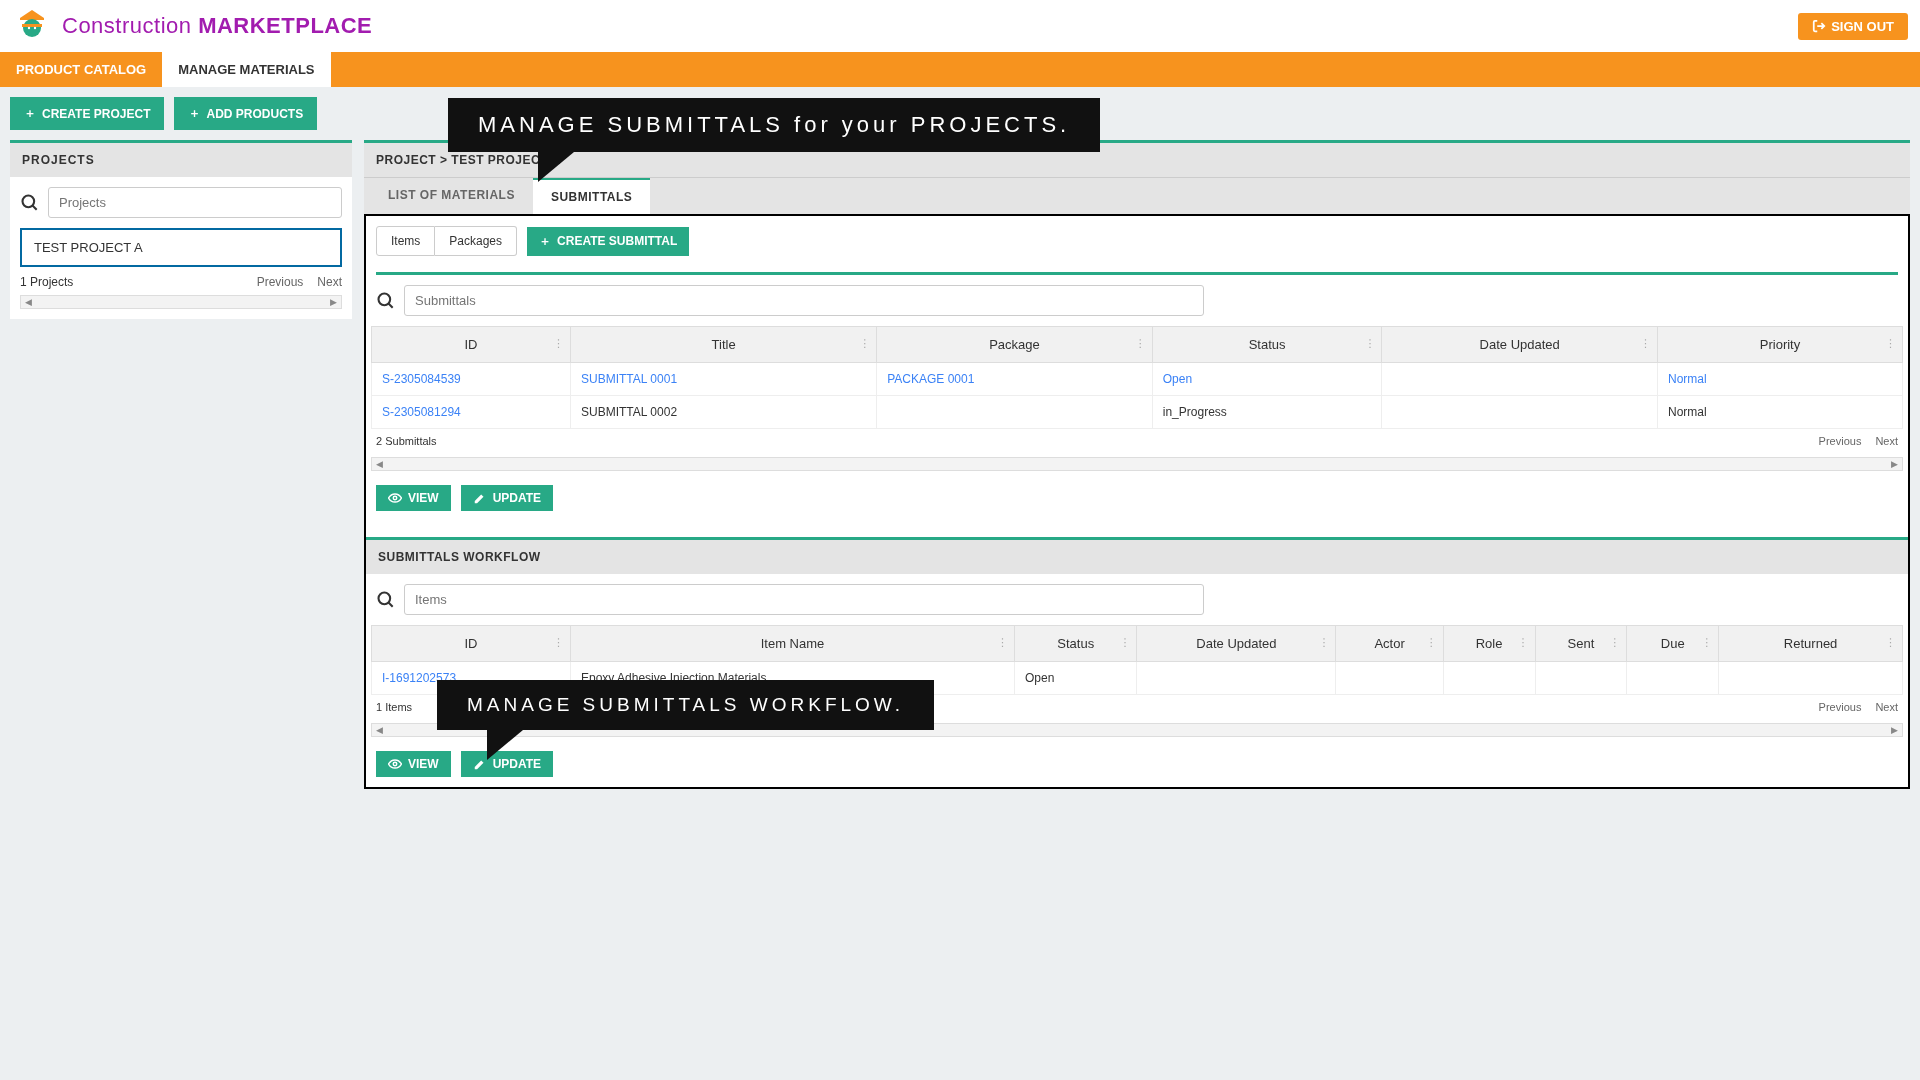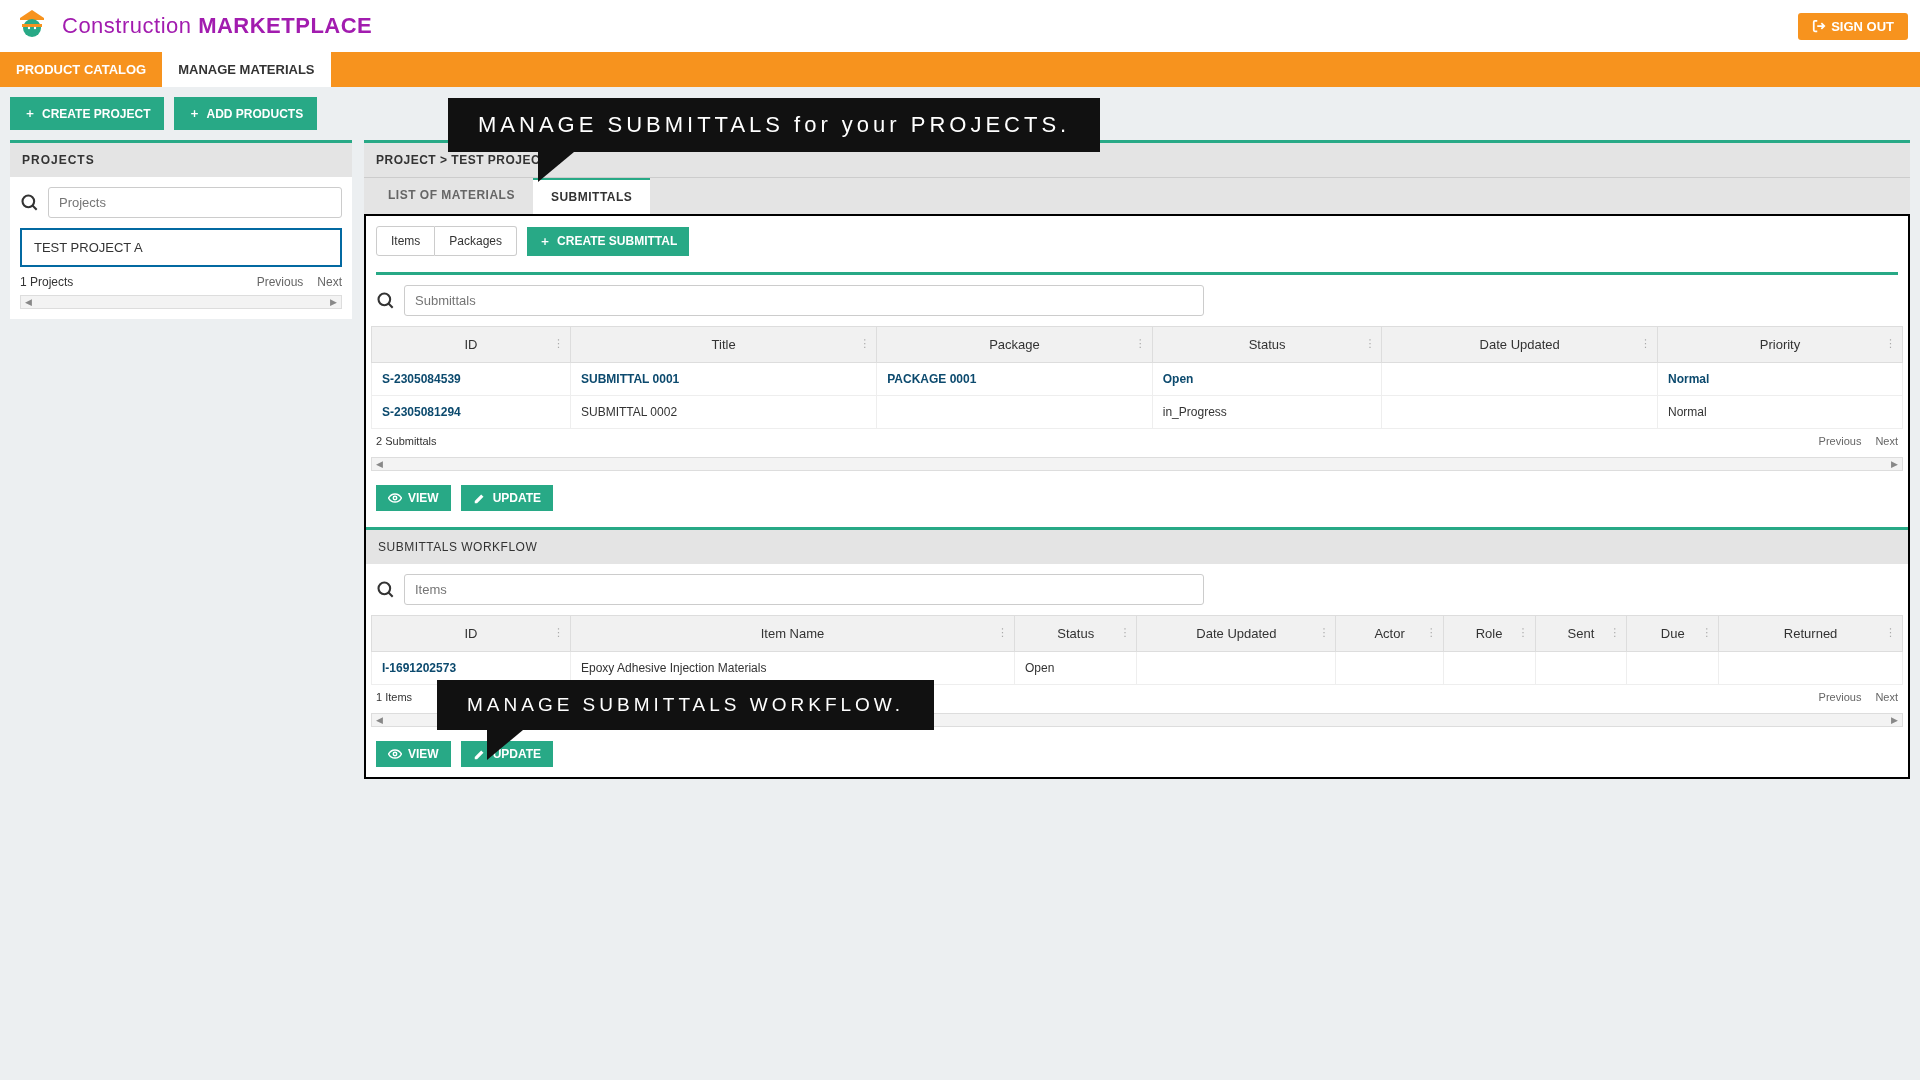--- a/index.html
+++ b/index.html
@@ -50,27 +50,27 @@
 .toggle:last-child { border-radius: 0 3px 3px 0; border-left:none;}
 
 .section-bar { border-top: 3px solid #28a986; margin: 6px 10px 0 10px;}
 .search-row-wide { display: flex; align-items: center; gap: 8px; padding: 10px; }
 .search-row-wide .search-input { max-width: 800px; }
 
 .table { width: calc(100% - 10px); margin: 0 5px; border-collapse: collapse; }
 .table th { background: #f1f1f1; padding: 10px 8px; font-size: 13px; font-weight: 500; text-align: center; border: 1px solid #ddd; position:relative;}
 .table th::after { content: "⋮"; position:absolute; right:6px; color:#aaa; font-size:11px;}
 .table td { padding: 9px 10px; font-size: 12px; border: 1px solid #eee; }
-.table .green-link { color: #0c4a6e; font-weight: 700; }
+.table .green-link { color: #3b82f6; font-weight: 400; }
 .table-footer { display: flex; padding: 6px 10px; font-size: 11px; }
 .table-footer .count { flex: 1; }
 .table-footer .link { color: #666; margin-left: 14px; cursor: pointer; }
 
 .action-row { display: flex; gap: 10px; padding: 10px; }
-.section-title { background: #e4e4e4; padding: 10px 12px; font-weight: 400; font-size: 12px; border-top: 3px solid #28a986; margin-top:6px; letter-spacing:0.5px;}
+.section-title { background: #e4e4e4; padding: 10px 12px; font-weight: 700; font-size: 12px; border-top: 3px solid #28a986; margin-top:16px; letter-spacing:0.5px;}
 
 .callout { position: absolute; background: #111; color: #fff; padding: 14px 30px; font-size: 22px; letter-spacing: 4px; z-index: 100; white-space:nowrap;}
 .callout::after { content: ""; position: absolute; width: 0; height: 0; }
 .callout.c1 { top: 98px; left: 448px; }
 .callout.c1::after { bottom: -30px; left: 90px; border-left: 0 solid transparent; border-right: 36px solid transparent; border-top: 30px solid #111; }
 .callout.c2 { top: 680px; left: 437px; font-size:19px; letter-spacing:4px;}
 .callout.c2::after { bottom: -30px; left: 50px; border-left: 0 solid transparent; border-right: 36px solid transparent; border-top: 30px solid #111; }
 
 .svg-icon { display:inline-block; vertical-align:middle;}
 </style>

